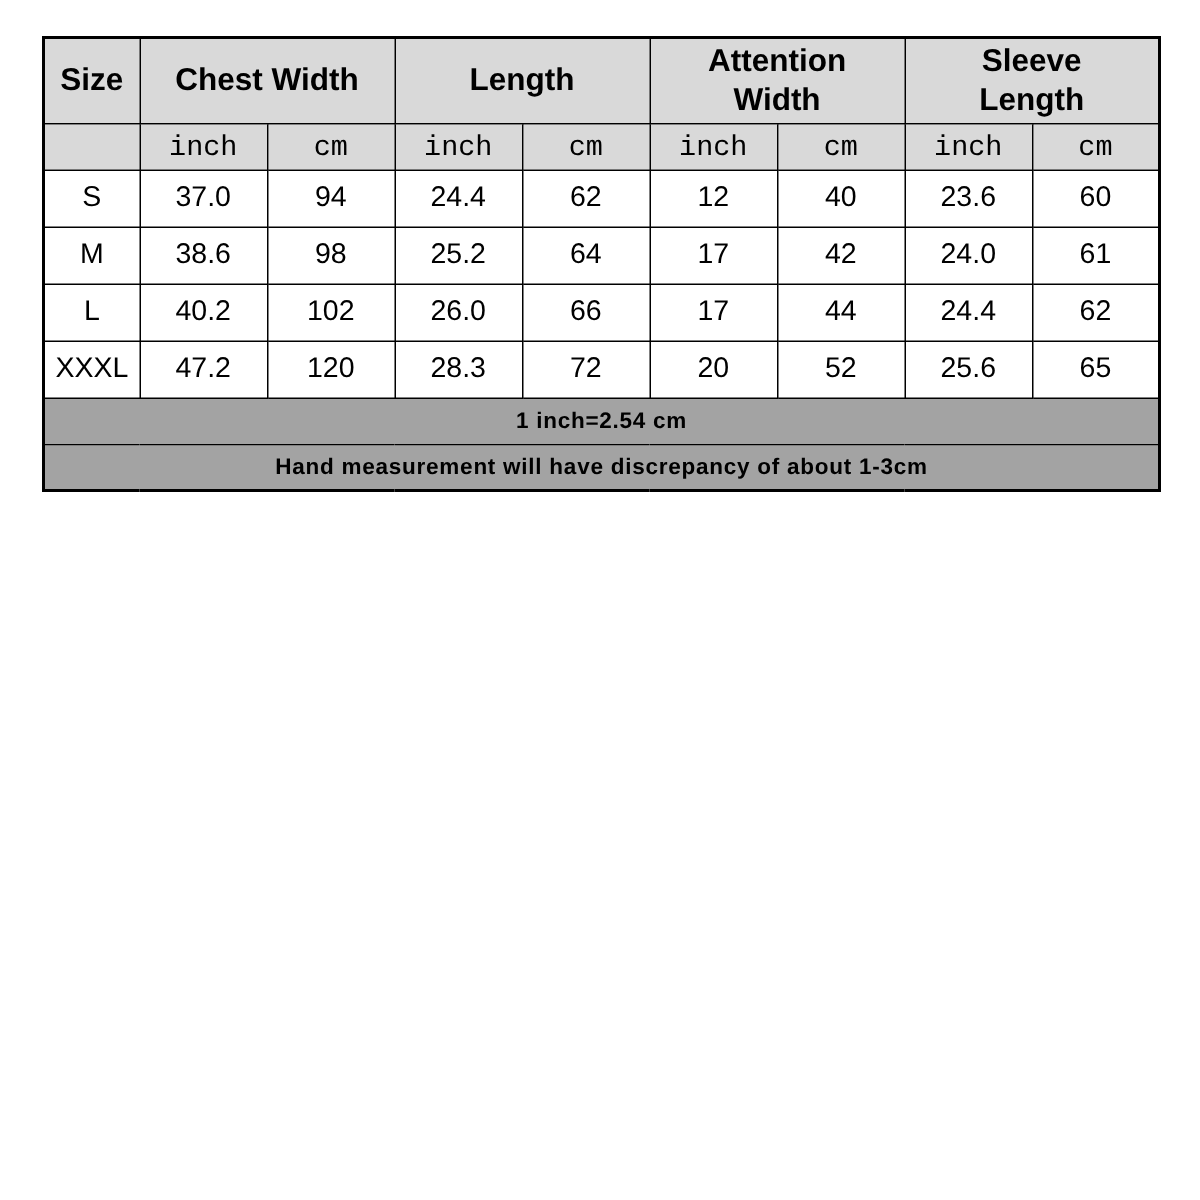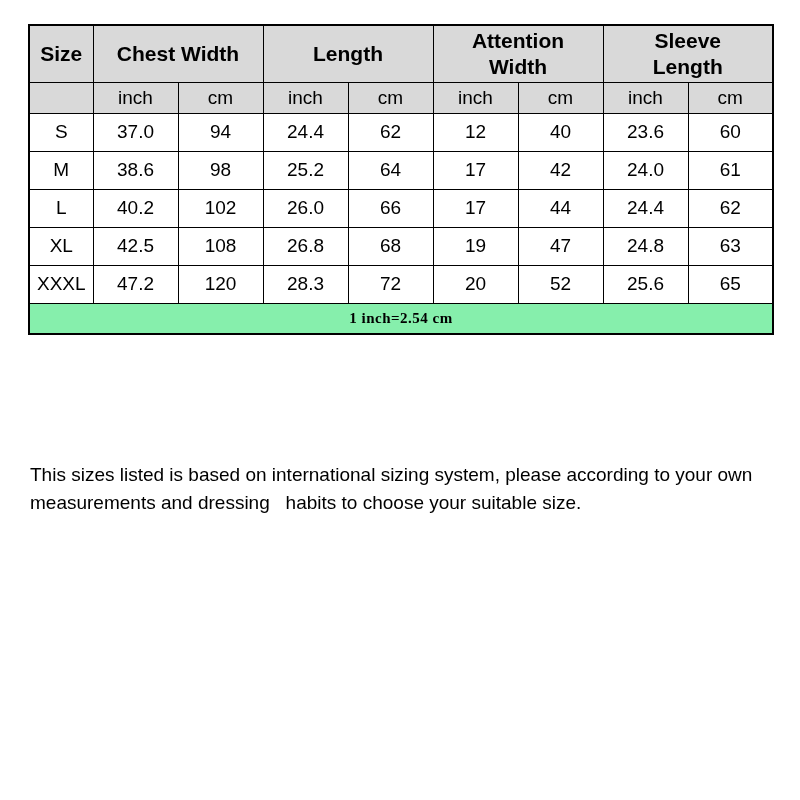--- a/index.html
+++ b/index.html
@@ -42,33 +42,34 @@
     font-size: 21px;
     font-weight: bold;
     line-height: 26px;
     white-space: pre-line;
   }
   thead tr.unit-row th {
     background: var(--header-bg);
     height: 31px;
     font-size: 19px;
     font-weight: normal;
+    font-family: Liberation Mono, monospace;
   }
   tbody td {
     height: 38px;
     font-size: 19px;
     background: #ffffff;
   }
   tfoot td {
     height: 31px;
-    font-family: Liberation Serif, serif;
+    font-family: Liberation Sans, sans-serif;
     font-weight: bold;
     font-size: 15px;
     letter-spacing: 0.5px;
-    background: #86efac;
+    background: #a3a3a3;
   }
   .notes {
     margin: 14px 0 0 30px;
     width: 742px;
     font-size: 19px;
     line-height: 28px;
     white-space: pre-wrap;
   }
   .note-section { margin-top: 0; }
   .note-section.sec-2 { margin-top: 10px; }
@@ -138,53 +139,43 @@
         <td>40.2</td>
         <td>102</td>
         <td>26.0</td>
         <td>66</td>
         <td>17</td>
         <td>44</td>
         <td>24.4</td>
         <td>62</td>
       </tr>
       <tr>
-        <td>XL</td>
-        <td>42.5</td>
-        <td>108</td>
-        <td>26.8</td>
-        <td>68</td>
-        <td>19</td>
-        <td>47</td>
-        <td>24.8</td>
-        <td>63</td>
-      </tr>
-      <tr>
         <td>XXXL</td>
         <td>47.2</td>
         <td>120</td>
         <td>28.3</td>
         <td>72</td>
         <td>20</td>
         <td>52</td>
         <td>25.6</td>
         <td>65</td>
       </tr>
     </tbody>
   <tfoot>
     <tr>
       <td colspan="9">1 inch=2.54 cm</td>
     </tr>
+    <tr>
+      <td colspan="9">Hand measurement will have discrepancy of about 1-3cm</td>
+    </tr>
   </tfoot>
 </table>
 
 <div class="notes">
   <div class="note-section sec-1">
-    <div>This sizes listed is based on international sizing system, please according to your own
-measurements and dressing   habits to choose your suitable size.</div>
   </div>
   <div class="note-section sec-2">
     
     
   </div>
   
   
 </div>
 
 </body></html>

